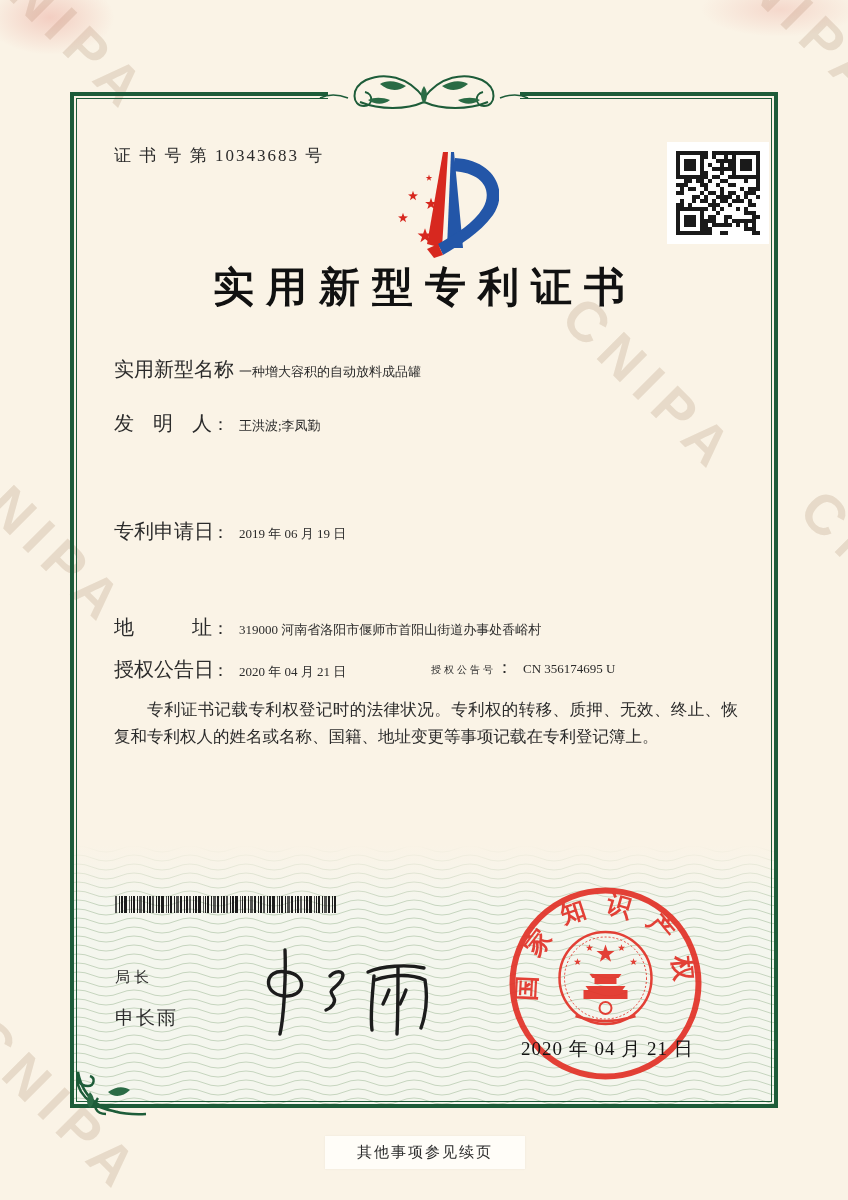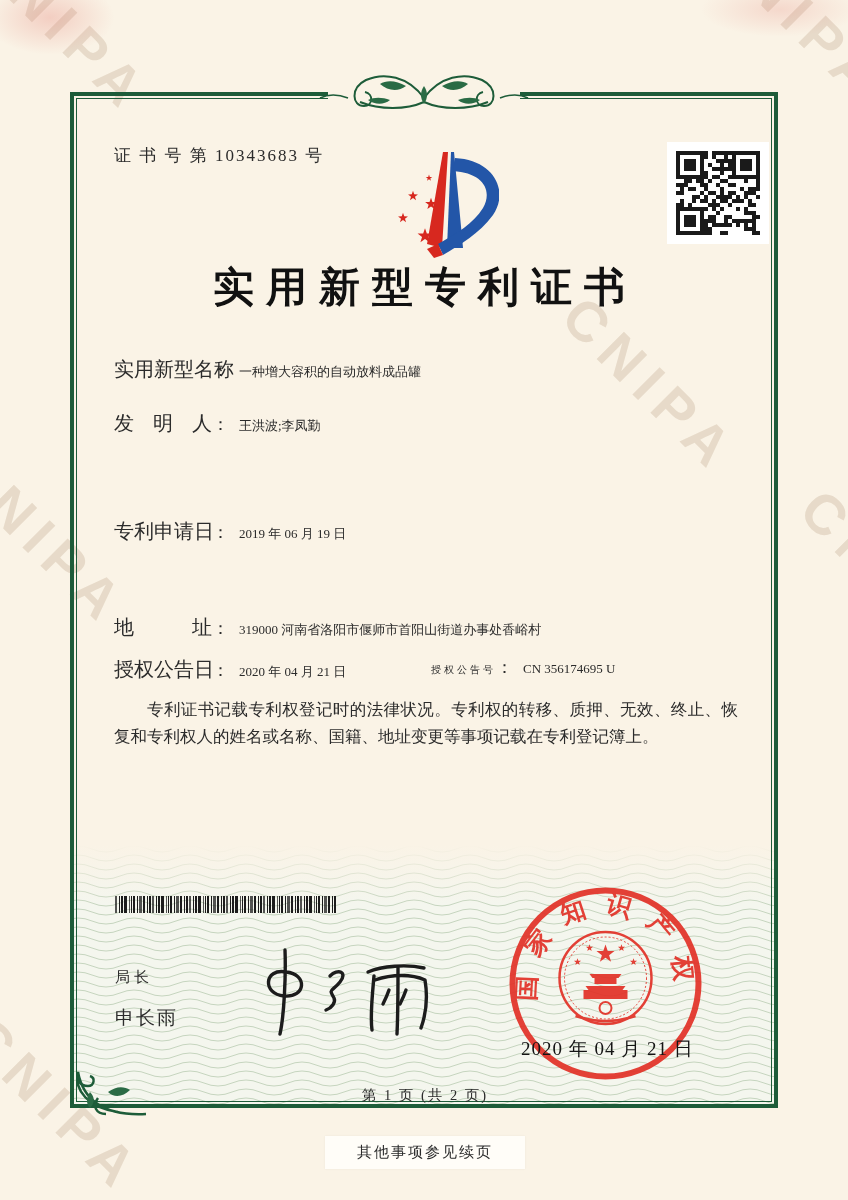--- a/index.html
+++ b/index.html
@@ -464,17 +464,16 @@
             <path d="M-20,8 L20,8 L17,12 L-17,12 Z"></path>
             <rect x="-22" y="12" width="44" height="9"></rect>
           </g>
           <circle cx="0" cy="30" r="6" fill="none" stroke-width="2"></circle>
           <path d="M-30,38 Q0,48 30,38" fill="none" stroke-width="2.5"></path>
         </g>
       </g>
     </svg>
     <div class="seal-date">2020 年 04 月 21 日</div>
 
-    <div class="page-num">第 1 页 (共 2 页)</div>
     <div class="note">其他事项参见续页</div>
 
   </div>
 </div>
 
 </body></html>

